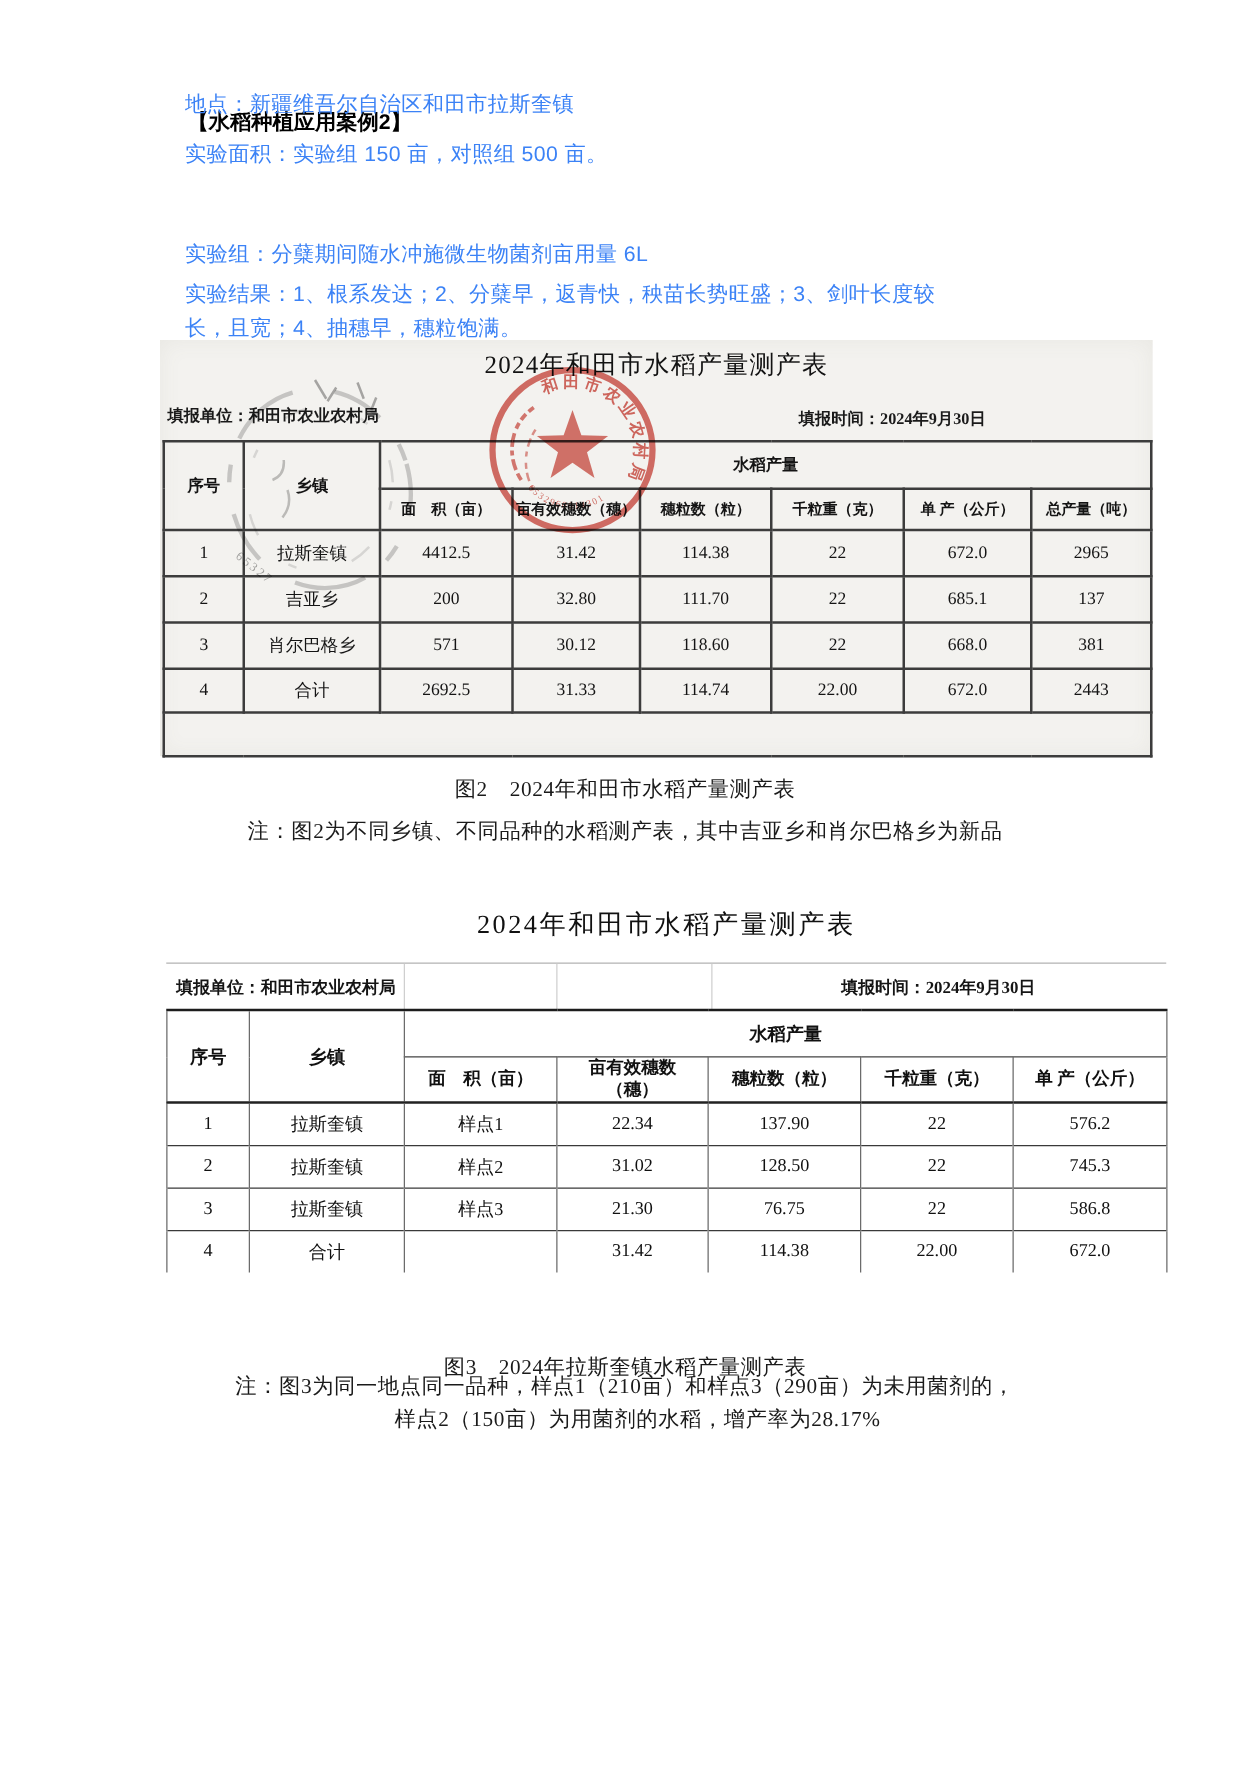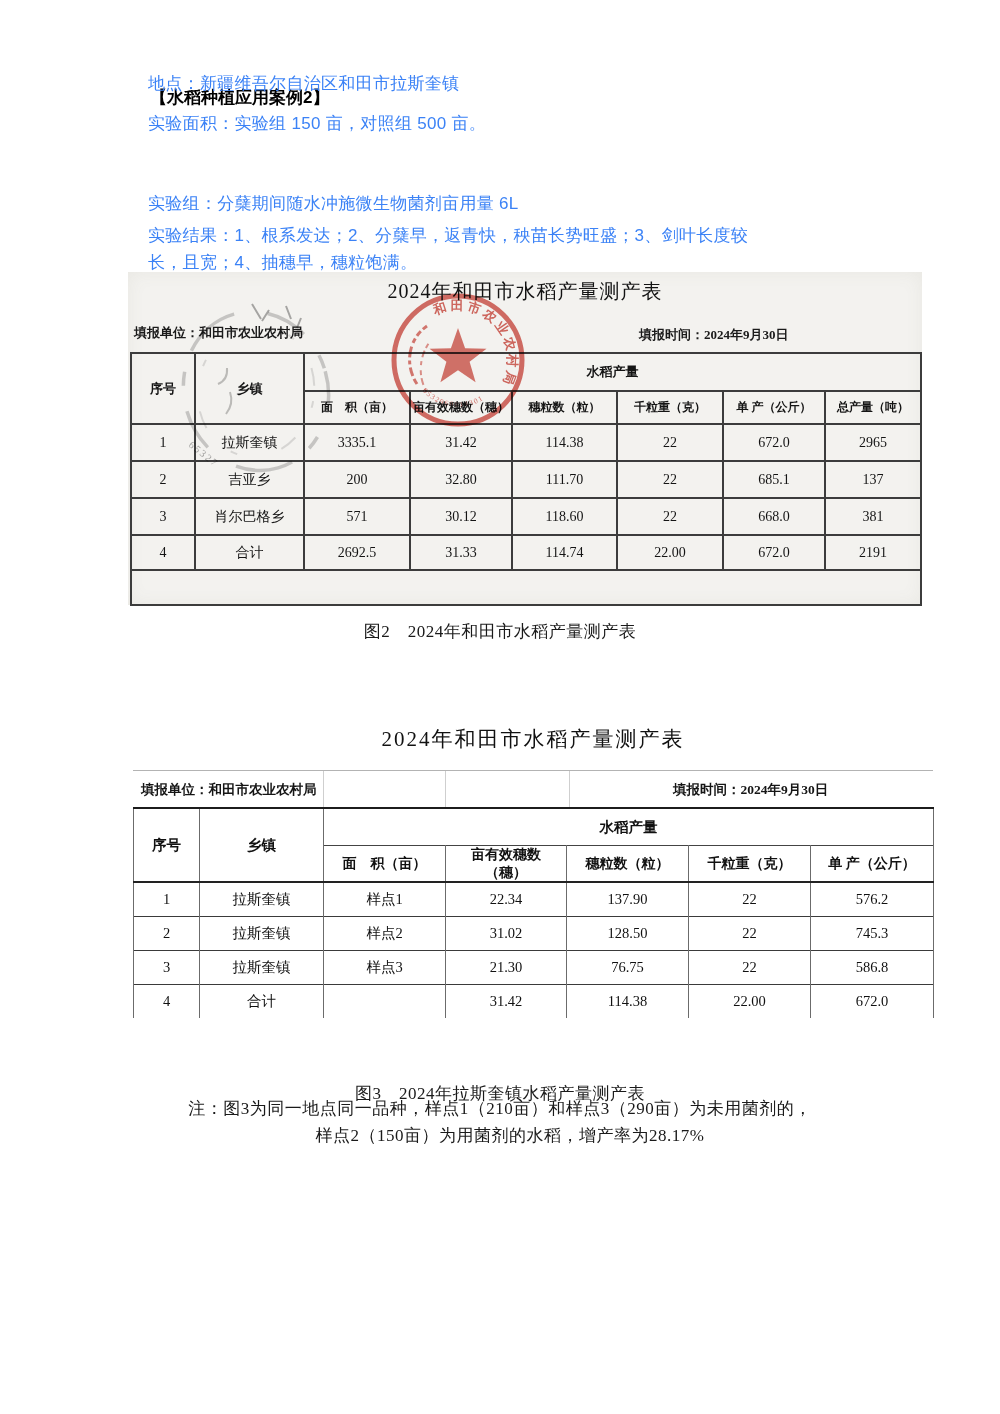--- a/index.html
+++ b/index.html
@@ -81,21 +81,21 @@
         <td>面　积（亩）</td>
         <td>亩有效穗数（穗）</td>
         <td>穗粒数（粒）</td>
         <td>千粒重（克）</td>
         <td>单 产（公斤）</td>
         <td>总产量（吨）</td>
       </tr>
       <tr class="r">
         <td>1</td>
         <td>拉斯奎镇</td>
-        <td>3335.1</td>
+        <td>4412.5</td>
         <td>31.42</td>
         <td>114.38</td>
         <td>22</td>
         <td>672.0</td>
         <td>2965</td>
       </tr>
       <tr class="r">
         <td>2</td>
         <td>吉亚乡</td>
         <td>200</td>
@@ -116,21 +116,21 @@
         <td>381</td>
       </tr>
       <tr class="r r4">
         <td>4</td>
         <td>合计</td>
         <td>2692.5</td>
         <td>31.33</td>
         <td>114.74</td>
         <td>22.00</td>
         <td>672.0</td>
-        <td>2191</td>
+        <td>2443</td>
       </tr>
       <tr class="e">
         <td colspan="8"></td>
       </tr>
     </tbody>
       </table>
 
     <svg class="stamp" style="left:38px;top:22px;" width="180" height="190" viewBox="0 0 180 190">
       <ellipse cx="90" cy="97" rx="72" ry="80" fill="none" stroke="#6a6a6a" stroke-width="3.5" stroke-dasharray="42 26 14 22 58 34" opacity="0.32" transform="rotate(-16 90 97)"></ellipse>
       <ellipse cx="90" cy="97" rx="58" ry="66" fill="none" stroke="#777" stroke-width="2" stroke-dasharray="7 34 18 46" opacity="0.22" transform="rotate(10 90 97)"></ellipse>
@@ -151,20 +151,21 @@
       </text>
       <text font-size="7.5" fill="#c9372c" opacity="0.8" letter-spacing="1.5">
         <textPath href="#seal-arc-code" startOffset="12%">6532960014301</textPath>
       </text>
       <path d="M34,96 C22,78 24,52 44,38" fill="none" stroke="#c9372c" stroke-width="3" stroke-dasharray="6 3 9 3 4 3 11 4 5 3" opacity="0.75"></path>
       <path d="M44,104 C36,92 34,70 48,52" fill="none" stroke="#c9372c" stroke-width="2" stroke-dasharray="4 4 7 3 5 5" opacity="0.6"></path>
     </svg>
   </div>
 
   <div class="cap" style="top:620px;">图2　2024年和田市水稻产量测产表</div>
+  <div class="cap" style="top:653px;">注：图2为不同乡镇、不同品种的水稻测产表，其中吉亚乡和肖尔巴格乡为新品</div>
 
   <div class="t2-title">2024年和田市水稻产量测产表</div>
 
   <div class="t2-info">
     <div class="vline" style="left:190px;"></div>
     <div class="vline" style="left:312px;"></div>
     <div class="vline" style="left:436px;"></div>
     <span style="left:8px;">填报单位：和田市农业农村局</span>
     <span style="left:540px;">填报时间：2024年9月30日</span>
   </div>

